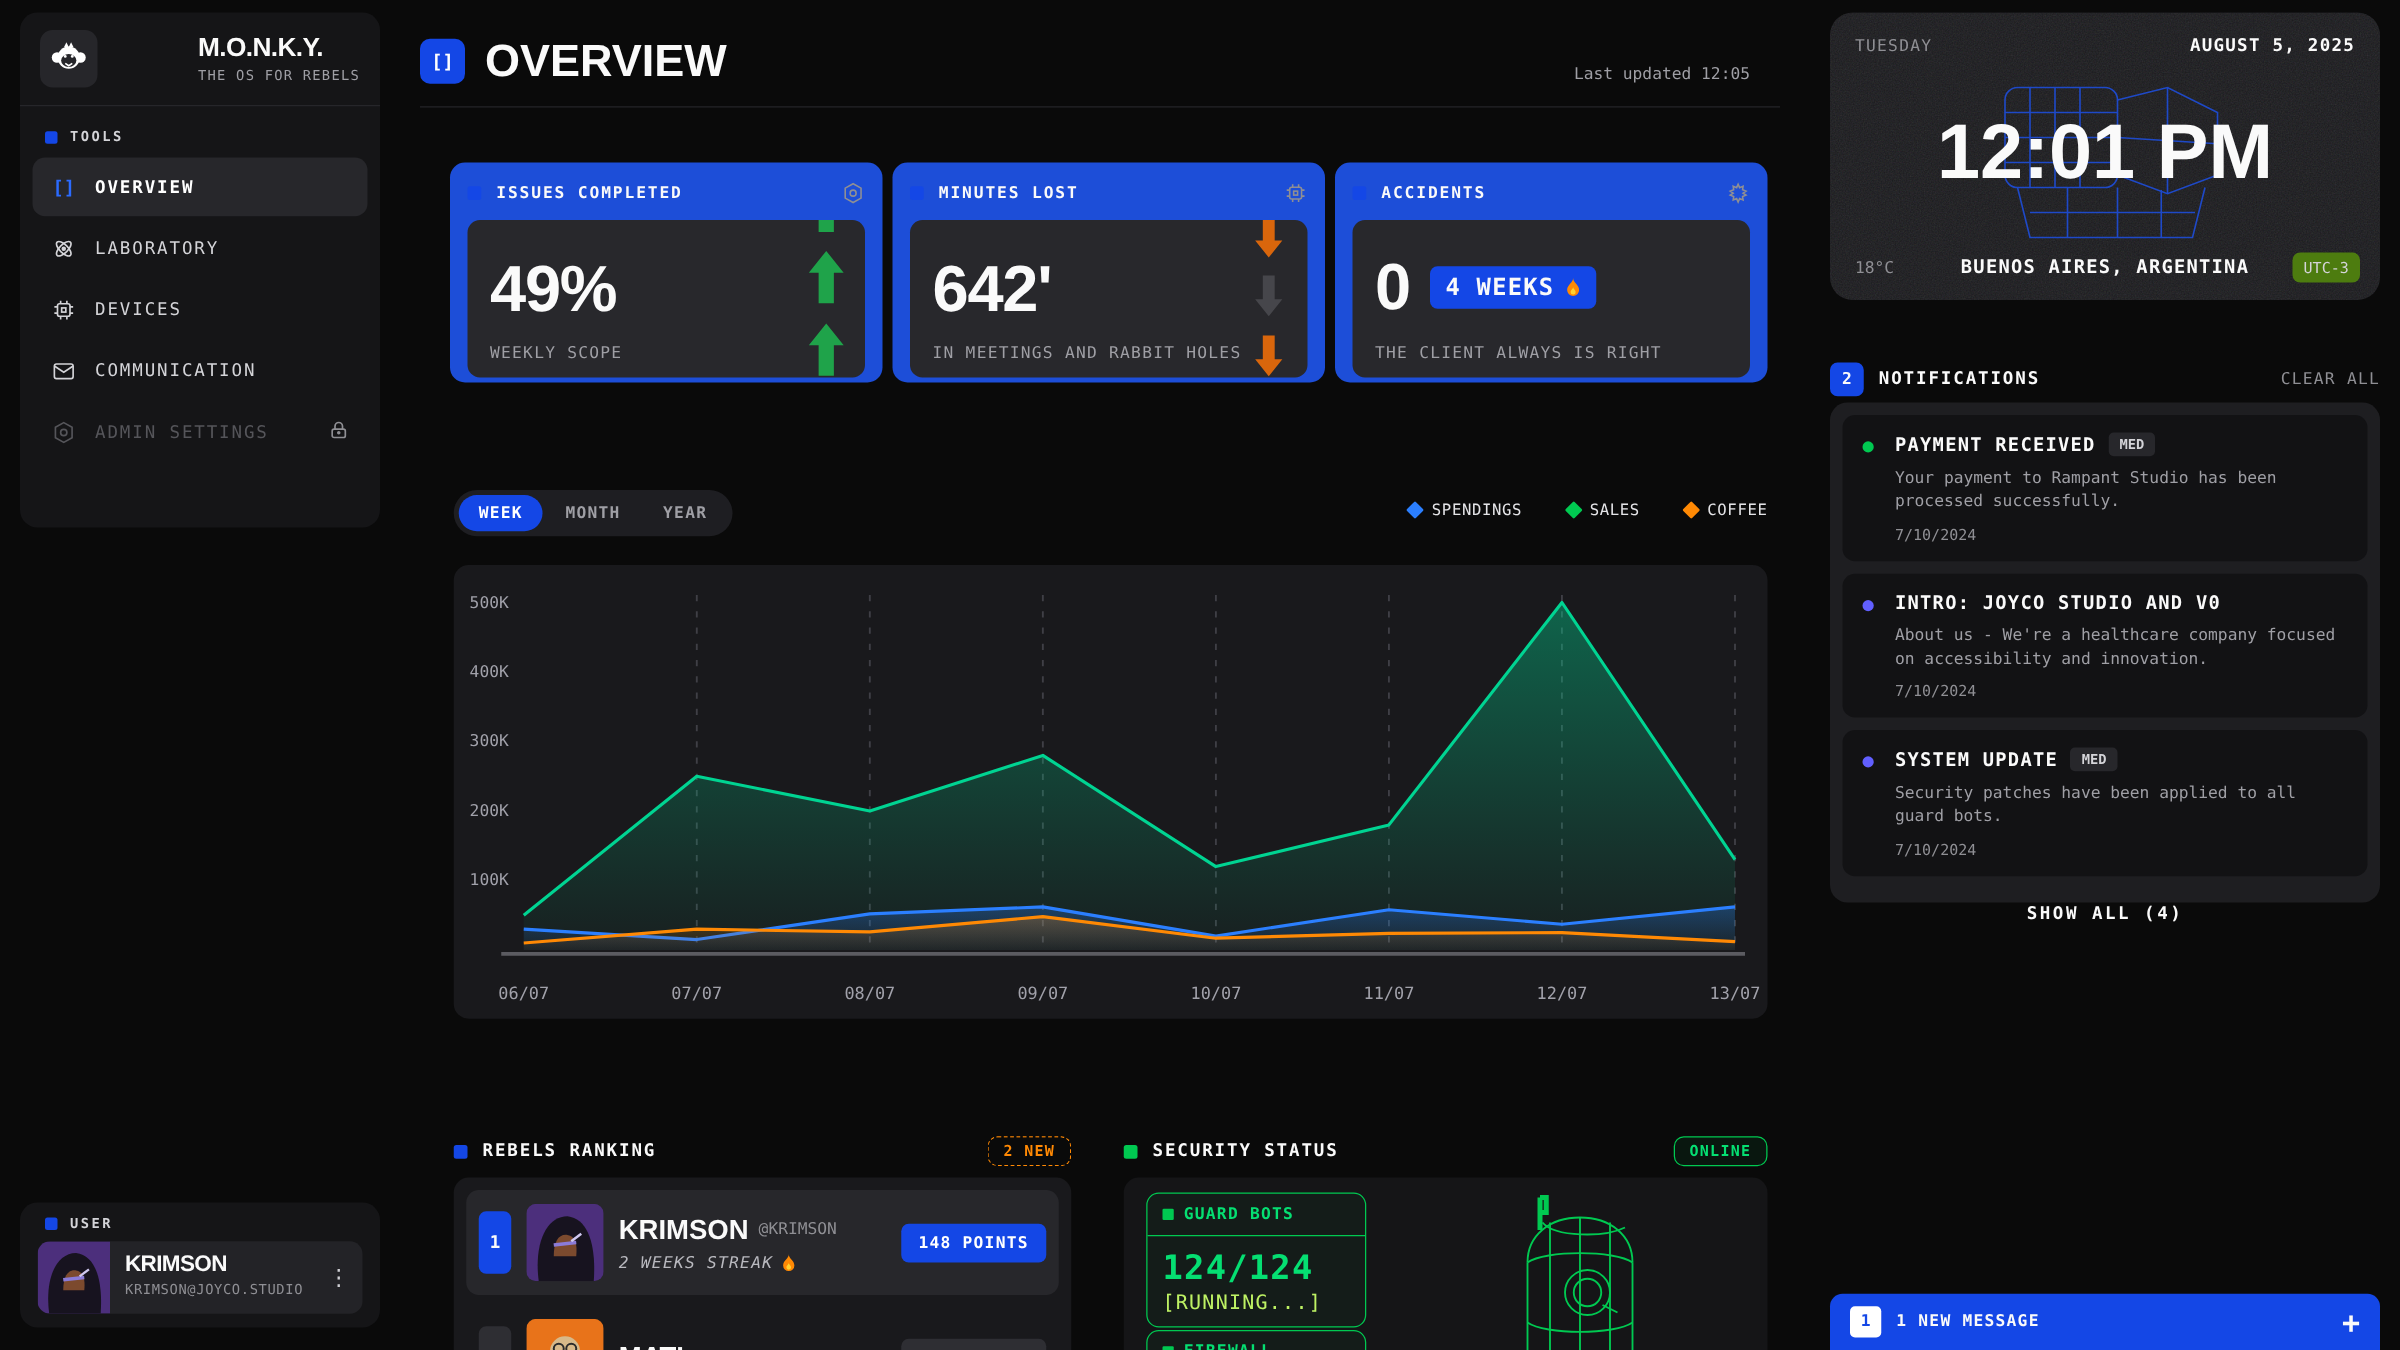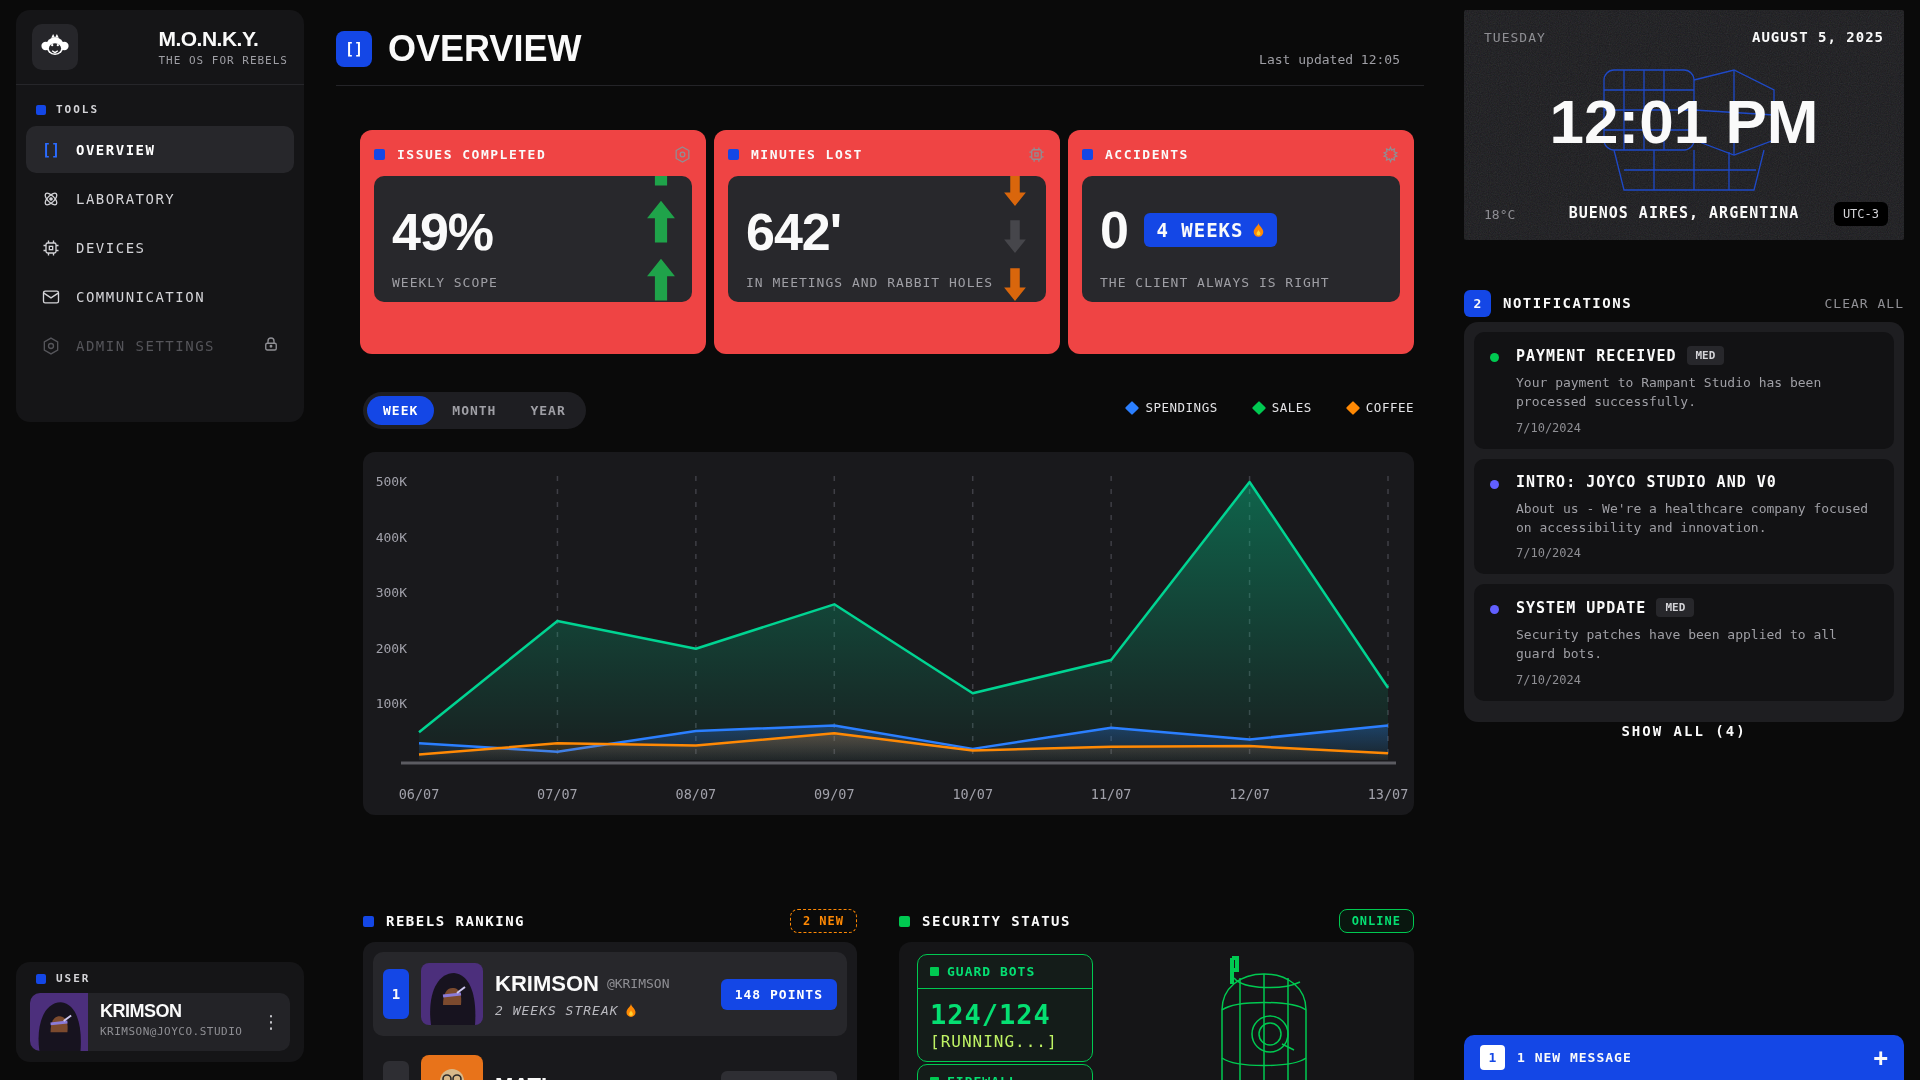--- a/index.html
+++ b/index.html
@@ -34,21 +34,21 @@
   .user-email { font-size:11px; color:#8f8f94; margin-top:3px; letter-spacing:.5px; }
   .kebab { position:absolute; right:10px; top:18px; color:#cfcfd4; font-size:18px; cursor:pointer; }
 
   
   .main-header { left:336px; top:12px; width:1088px; height:74px; border-bottom:1px solid #242428; }
   .hdr-tile { width:36px; height:36px; background:#1447e6; border-radius:8px; display:flex; align-items:center; justify-content:center; font-weight:bold; font-size:15px; color:#fff; }
   .hdr-title { font-size:36px; letter-spacing:0; margin-left:16px; }
   .last-updated { position:absolute; right:24px; bottom:18px; font-size:13px; color:#9f9fa5;margin-left:48px; }
 
   
-  .stat-card { top:130px; height:224px; background:#ef4444; border-radius:12px; padding:12px 14px; }
+  .stat-card { top:130px; height:176px; background:#1d4ed8; border-radius:12px; padding:12px 14px; }
   .card-head { gap:12px; height:24px; }
   .card-title { font-size:13px; font-weight:bold; letter-spacing:1.5px; flex:1; }
   .card-gear { color:#8f8f94; display:flex; }
   .stat-inner { margin-top:10px; height:126px; background:#28282c; border-radius:10px; position:relative; overflow:hidden; }
   .stat-value { position:absolute; left:18px; top:26px; font-size:52px; letter-spacing:-1px; }
   .stat-sub { position:absolute; left:18px; bottom:12px; font-size:13px; color:#9f9fa5; letter-spacing:1px; }
   .arrow-col { position:absolute; right:8px; top:0; bottom:0; width:46px; overflow:hidden; display:flex; flex-direction:column; align-items:center; gap:12px; }
   .streak-badge { display:inline-flex; align-items:center; gap:8px; background:#1447e6; border-radius:6px; padding:6px 12px; font-size:19px; font-weight:bold; letter-spacing:1px; margin-left:16px; vertical-align:18px; }
 
   
@@ -79,28 +79,28 @@
   .pts-badge.blue { background:#1447e6; color:#fff; }
 
   .secstat-panel { left:899px; top:942px; width:515px; height:260px; background:#151517; border-radius:12px; position:absolute; overflow:hidden; }
   .gbox { position:absolute; left:18px; width:176px; border:1.5px solid #00c951; border-radius:10px; background:rgba(0,201,81,.04); }
   .gbox-head { gap:8px; padding:9px 12px; border-bottom:1.5px solid #00c951; font-size:13px; font-weight:bold; color:#05df72; letter-spacing:1px; }
   .gbox-sq { width:9px; height:9px; background:#00c951; border-radius:1px; }
   .gbox-val { font-size:27px; font-weight:bold; color:#05df72; padding:10px 12px 2px; letter-spacing:1px; }
   .gbox-status { font-size:16px; color:#bef264; padding:0 12px 10px; letter-spacing:1px; }
 
   
-  .clock-card { left:1464px; top:10px; width:440px; height:230px; background:#1b1b1e; border-radius:2px; overflow:hidden; }
+  .clock-card { left:1464px; top:10px; width:440px; height:230px; background:#1b1b1e; border-radius:18px; overflow:hidden; }
   .clock-day { position:absolute; left:20px; top:20px; font-size:13px; color:#8f8f94; letter-spacing:1px; }
   .clock-date { position:absolute; right:20px; top:19px; font-size:14px; font-weight:bold; letter-spacing:1px; }
   .clock-time { position:absolute; left:0; right:0; top:76px; text-align:center; font-size:62px; letter-spacing:0; z-index:2; }
   .clock-wire { position:absolute; left:120px; top:40px; z-index:1; }
   .clock-temp { position:absolute; left:20px; bottom:18px; font-size:13px; color:#8f8f94; }
   .clock-loc { position:absolute; left:0; right:0; bottom:18px; text-align:center; font-size:15px; font-weight:bold; letter-spacing:1px; }
-  .clock-utc { position:absolute; right:16px; bottom:14px; background:#000000; border-radius:6px; padding:5px 9px; font-size:12px; color:#d4d4d8; }
+  .clock-utc { position:absolute; right:16px; bottom:14px; background:#4d7c0f; border-radius:6px; padding:5px 9px; font-size:12px; color:#d4d4d8; }
 
   .notif-head { left:1464px; top:288px; width:440px; height:30px; gap:12px; }
   .notif-count { width:27px; height:27px; background:#1447e6; border-radius:6px; display:flex; align-items:center; justify-content:center; font-size:13px; font-weight:bold; }
   .clear-all { margin-left:auto; font-size:13px; color:#8f8f94; letter-spacing:1px; cursor:pointer; }
   .notif-panel { left:1464px; top:322px; width:440px; height:400px; background:#1e1e21; border-radius:14px; padding:10px; }
   .notif-card { background:#121214; border-radius:10px; padding:14px 16px; margin-bottom:10px; position:relative; }
   .notif-dot { width:9px; height:9px; border-radius:50%; position:absolute; left:16px; top:21px; }
   .notif-title-row { margin-left:26px; gap:10px; }
   .notif-title { font-size:15px; font-weight:bold; letter-spacing:1px; }
   .notif-tag { background:#27272b; border-radius:4px; padding:3px 9px; font-size:11px; font-weight:bold; color:#d4d4d8; }

